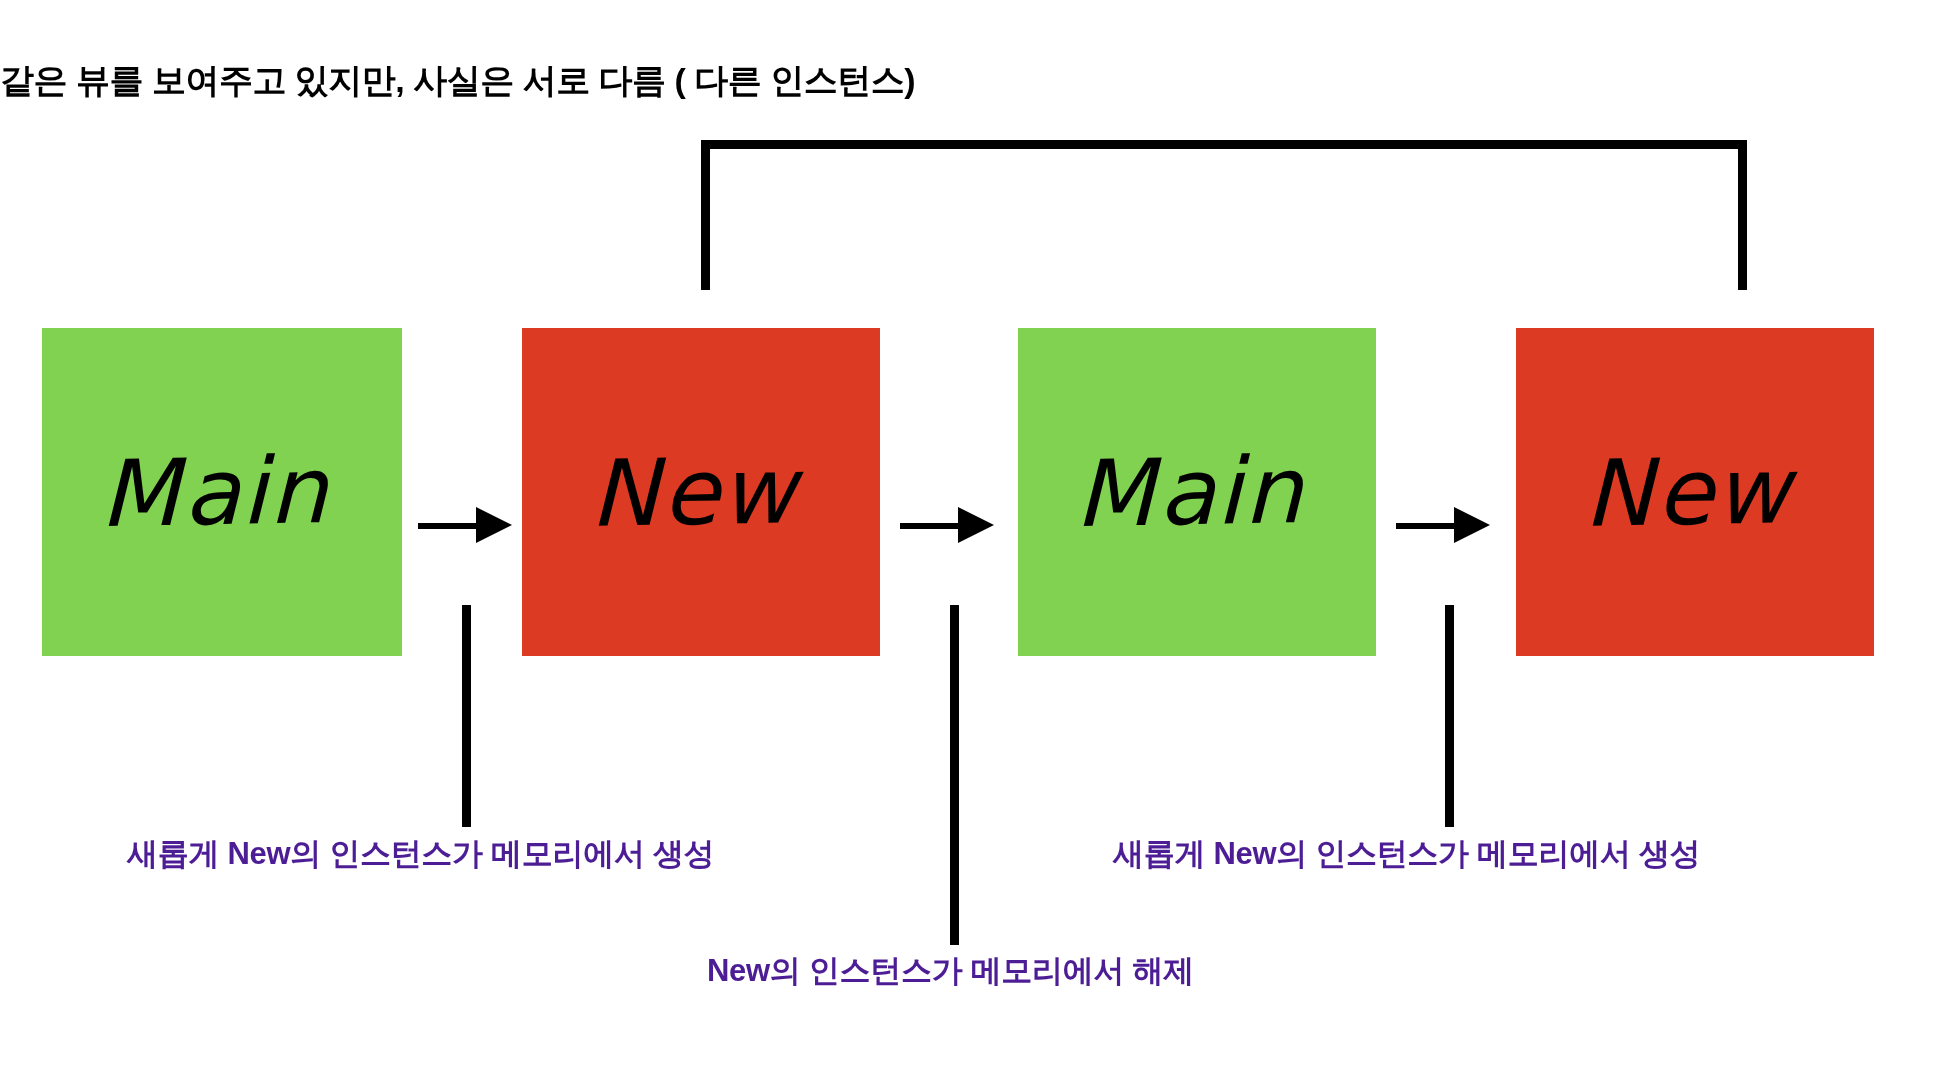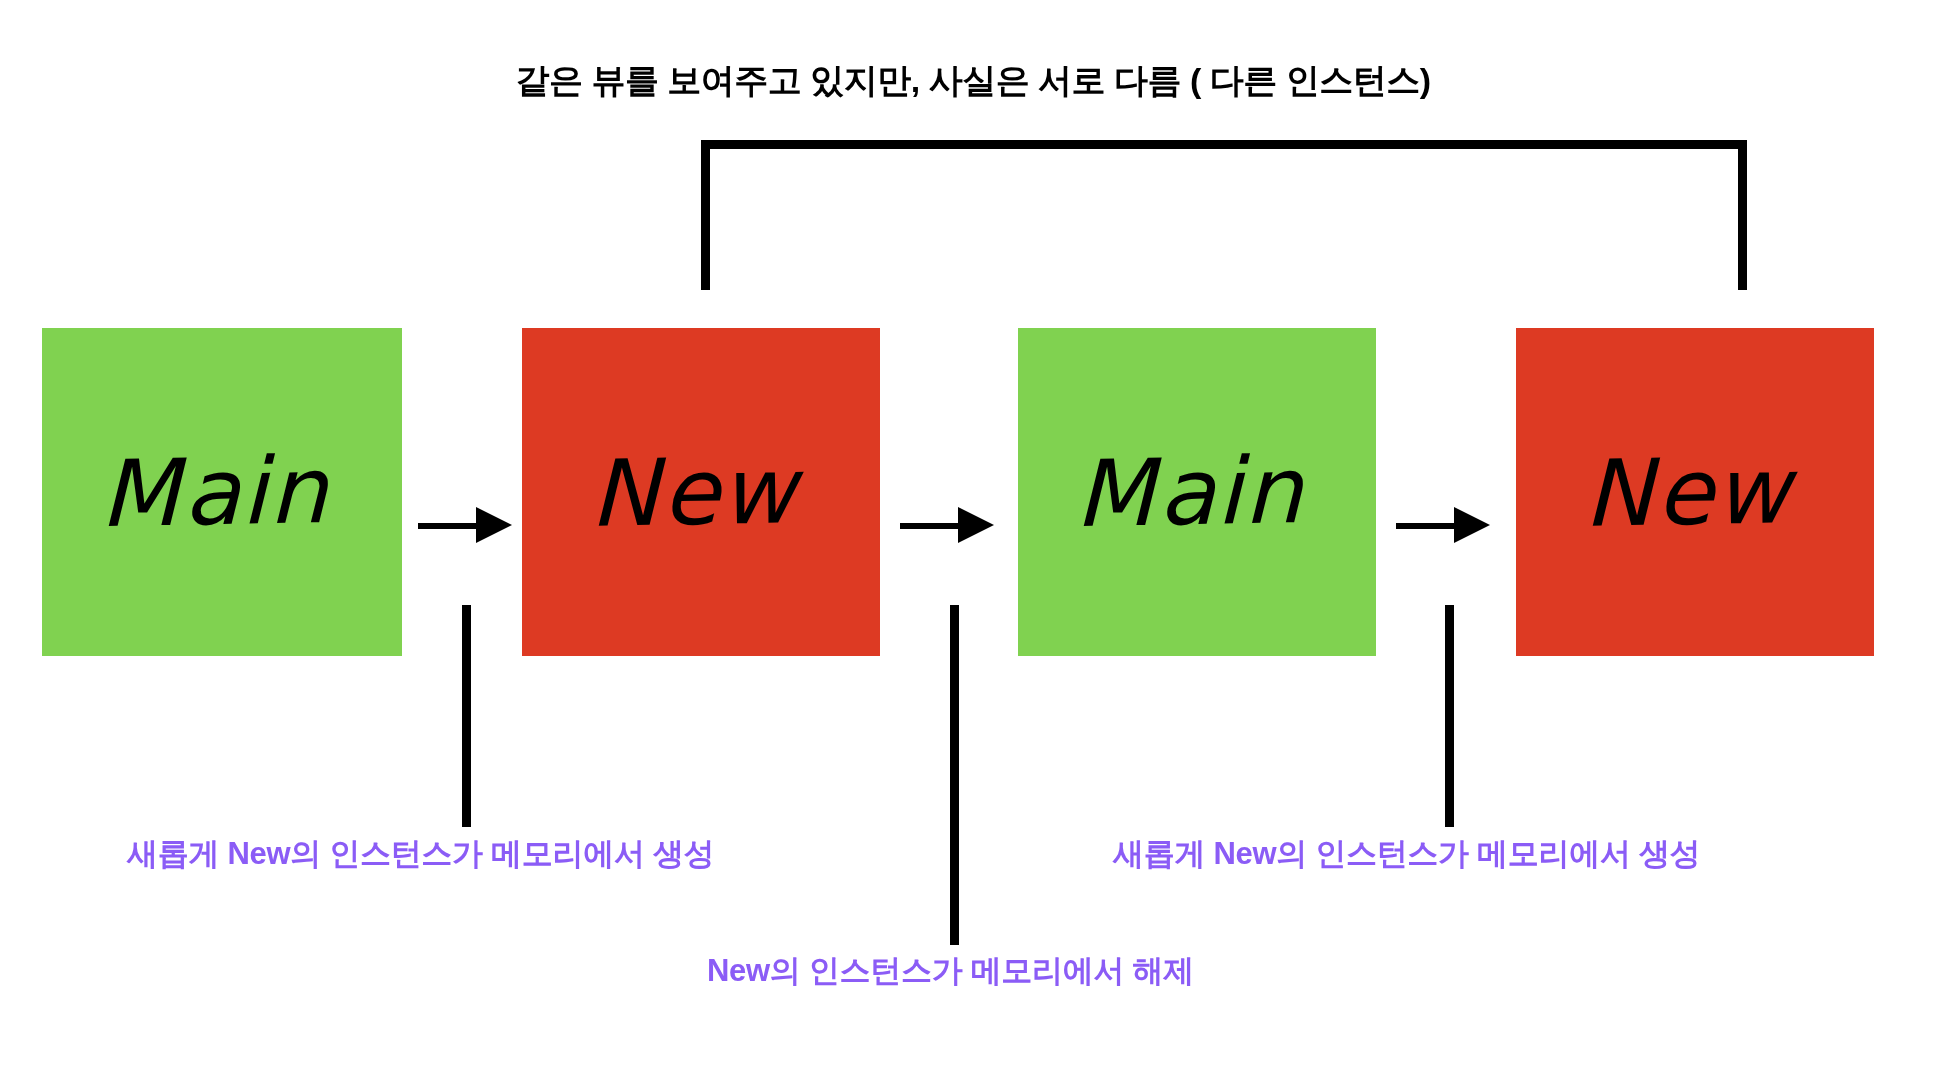--- a/index.html
+++ b/index.html
@@ -8,21 +8,21 @@
     width:1946px; height:1068px;
     font-family:"Liberation Sans", sans-serif;
     position:relative; overflow:hidden;
   }
   #stage { position:absolute; inset:0; }
 
   
   .top-caption {
     position:absolute;
     left:0; right:0; top:58px;
-    text-align:center;
+    text-align:left;
     font-size:34px;
     font-weight:bold;
     color:#000000;
     letter-spacing:-0.5px;
     white-space:nowrap;
   }
 
   
   .bracket-top {
     position:absolute;
@@ -94,21 +94,21 @@
   }
   .leader-1 { left:462px;  top:605px; height:222px; }
   .leader-2 { left:950px;  top:605px; height:340px; }
   .leader-3 { left:1445px; top:605px; height:222px; }
 
   
   .caption {
     position:absolute;
     font-size:31px;
     font-weight:bold;
-    color:#8b5cf6;
+    color:#4c1d95;
     white-space:nowrap;
     letter-spacing:-0.3px;
   }
   .caption-create-1  { left:127px;  top:833px;  }
   .caption-release   { left:667px;  top:950px;margin-left:40px;  }
   .caption-create-2  { left:1113px; top:833px;  }
 </style>
 </head>
 <body>
 

